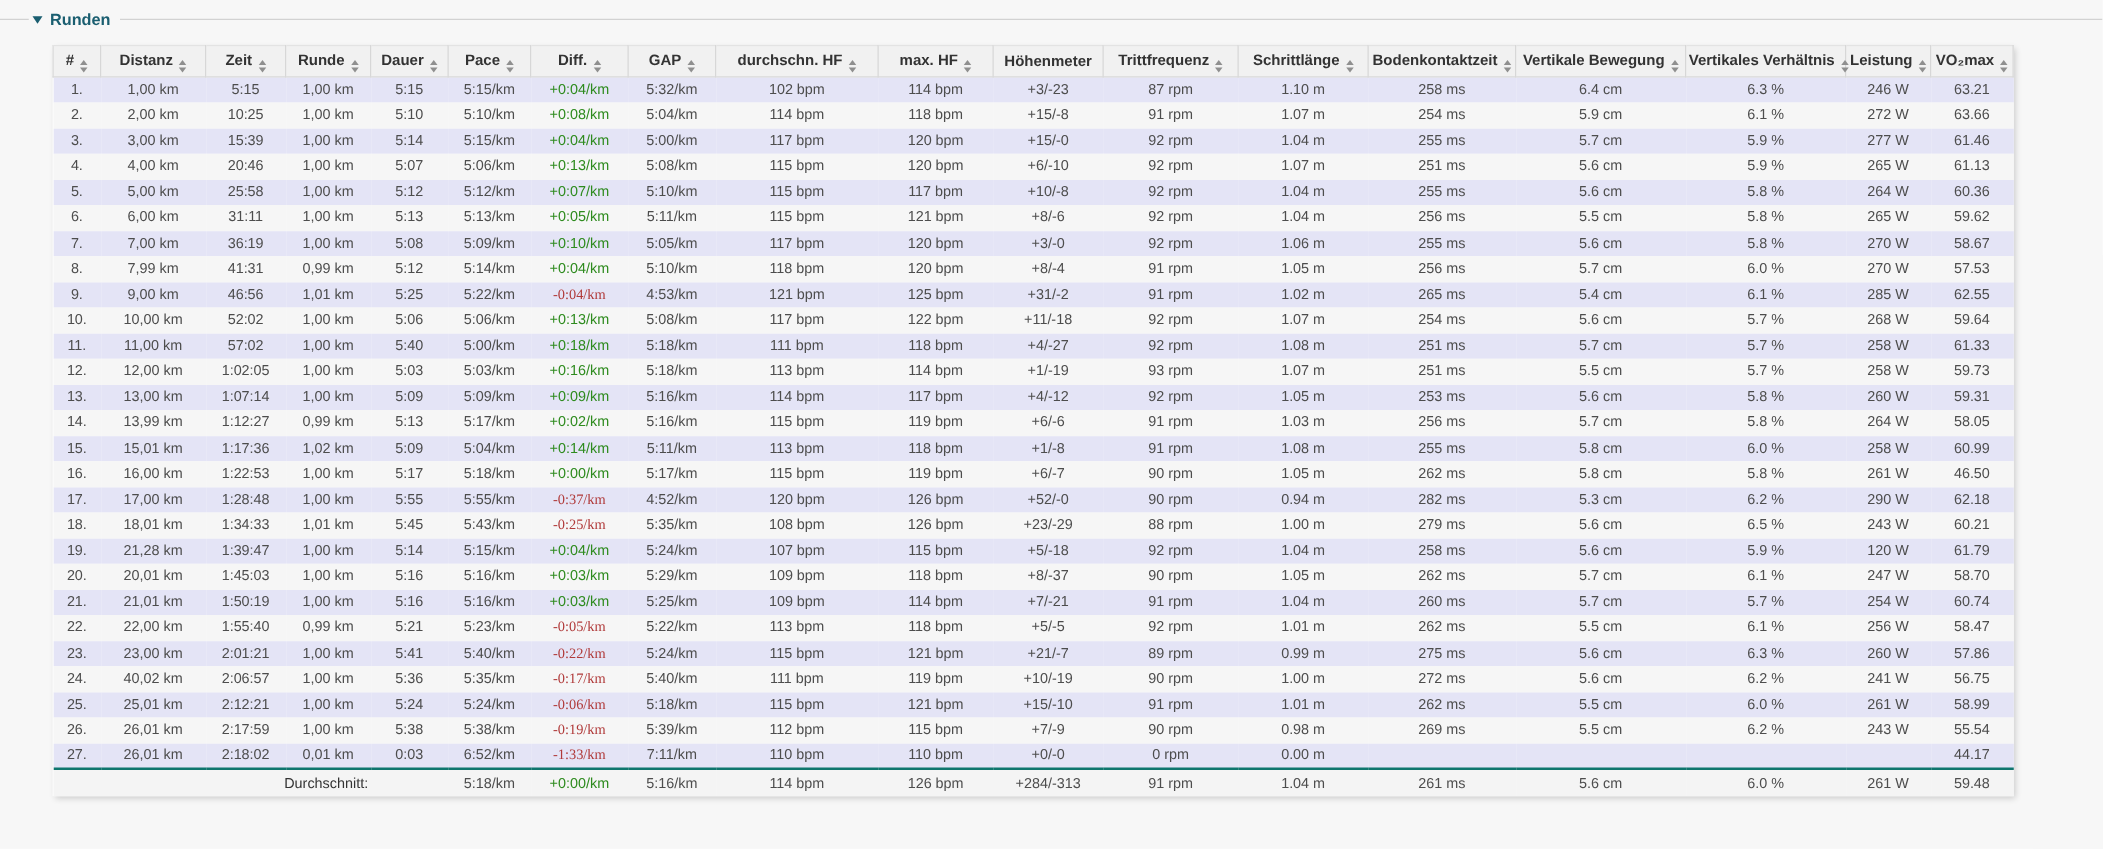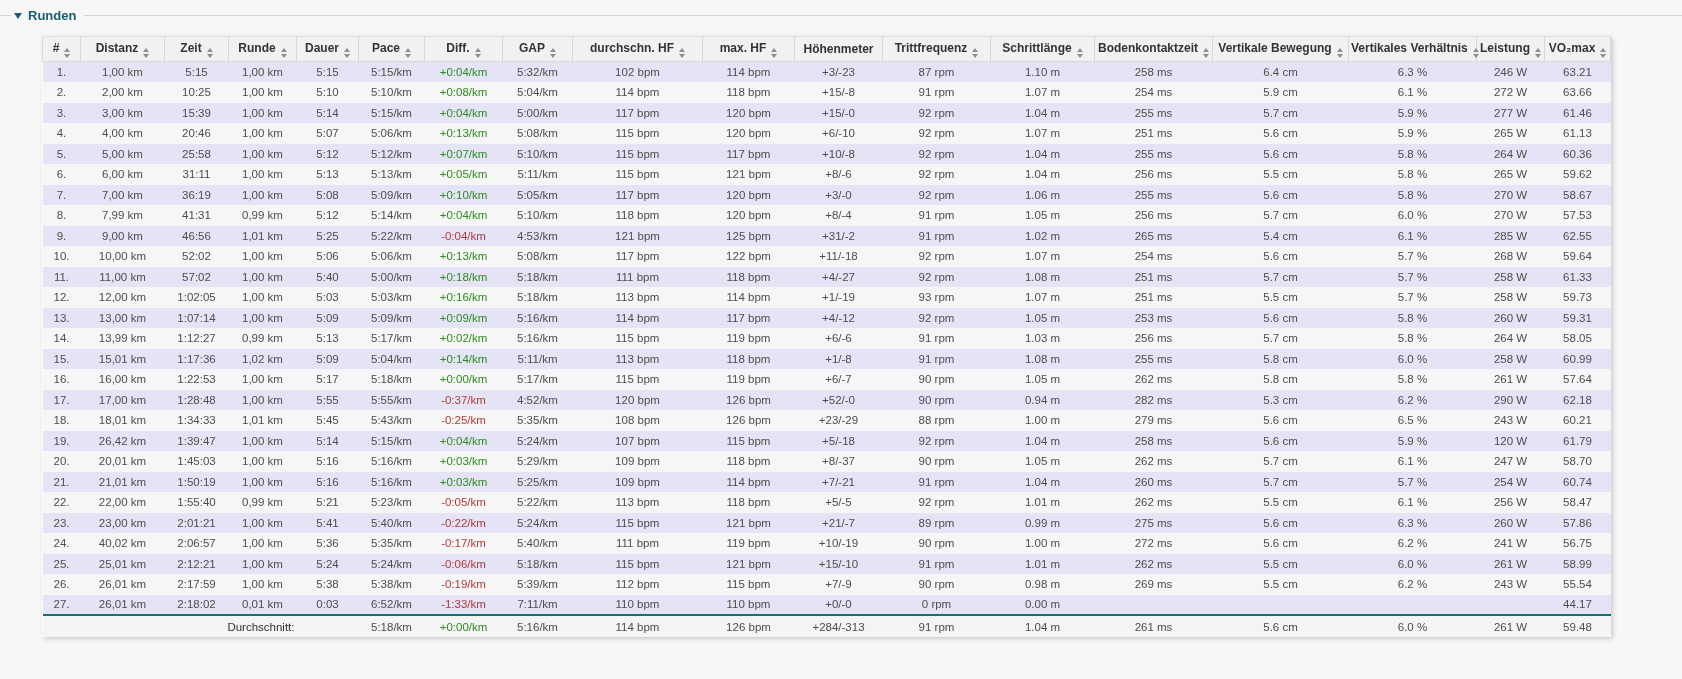--- a/index.html
+++ b/index.html
@@ -6,21 +6,21 @@
   html,body { margin:0; padding:0; }
   body {
     width:1682px; height:679px; overflow:hidden;
     background:#f7f7f7;
     font-family:"Liberation Sans", sans-serif;
   }
   
   .legend { position:relative; height:17px; margin-top:7px; }
   .legend .rule { position:absolute; left:0; right:0; top:8px; border-top:1px solid #d2d2d2; }
   .legend .label-wrap {
-    position:absolute; left:11px; top:0; background:#f7f7f7;
+    position:absolute; left:23px; top:0; background:#f7f7f7;
     padding:0 8px 0 3px; display:flex; align-items:center; gap:6px; height:17px;
   }
   .tri { width:0; height:0; border-left:4px solid transparent; border-right:4px solid transparent; border-top:6px solid #1a5e70; }
   .section-title { color:#1a5e70; font-weight:bold; font-size:13px; line-height:17px; }
 
   
   table#laps-table {
     border-collapse:collapse; table-layout:fixed;
     margin:12px 0 0 42px; width:1568px;
     background:#fbfbfb;
@@ -42,21 +42,21 @@
   tbody tr.odd  { background:#e4e4f6; }
   tbody tr.even { background:#f6f6f6; }
 
   tfoot td {
     border-top:2px solid #0f766e; height:22px; padding:0 2px;
     background:#f4f4f4; text-align:center; white-space:nowrap;
   }
   tfoot td.avg-label { text-align:right; padding-right:64px; color:#333; }
 
   .pos { color:#2e8b1e; }
-  .neg { color:#b03a3a; }
+  .neg { color:#b03a3a;font-family:Liberation Serif, serif; }
 </style>
 </head>
 <body>
 
 <div class="legend">
   <div class="rule"></div>
   <div class="label-wrap">
     <span class="tri"></span>
     <span class="section-title">Runden</span>
   </div>
@@ -468,21 +468,21 @@
         <td>5:17/km</td>
         <td>115 bpm</td>
         <td>119 bpm</td>
         <td>+6/-7</td>
         <td>90 rpm</td>
         <td>1.05 m</td>
         <td>262 ms</td>
         <td>5.8 cm</td>
         <td>5.8 %</td>
         <td>261 W</td>
-        <td>57.64</td>
+        <td>46.50</td>
       </tr>
       <tr class="odd">
         <td>17.</td>
         <td>17,00 km</td>
         <td>1:28:48</td>
         <td>1,00 km</td>
         <td>5:55</td>
         <td>5:55/km</td>
         <td class="neg">-0:37/km</td>
         <td>4:52/km</td>
@@ -512,21 +512,21 @@
         <td>88 rpm</td>
         <td>1.00 m</td>
         <td>279 ms</td>
         <td>5.6 cm</td>
         <td>6.5 %</td>
         <td>243 W</td>
         <td>60.21</td>
       </tr>
       <tr class="odd">
         <td>19.</td>
-        <td>26,42 km</td>
+        <td>21,28 km</td>
         <td>1:39:47</td>
         <td>1,00 km</td>
         <td>5:14</td>
         <td>5:15/km</td>
         <td class="pos">+0:04/km</td>
         <td>5:24/km</td>
         <td>107 bpm</td>
         <td>115 bpm</td>
         <td>+5/-18</td>
         <td>92 rpm</td>

